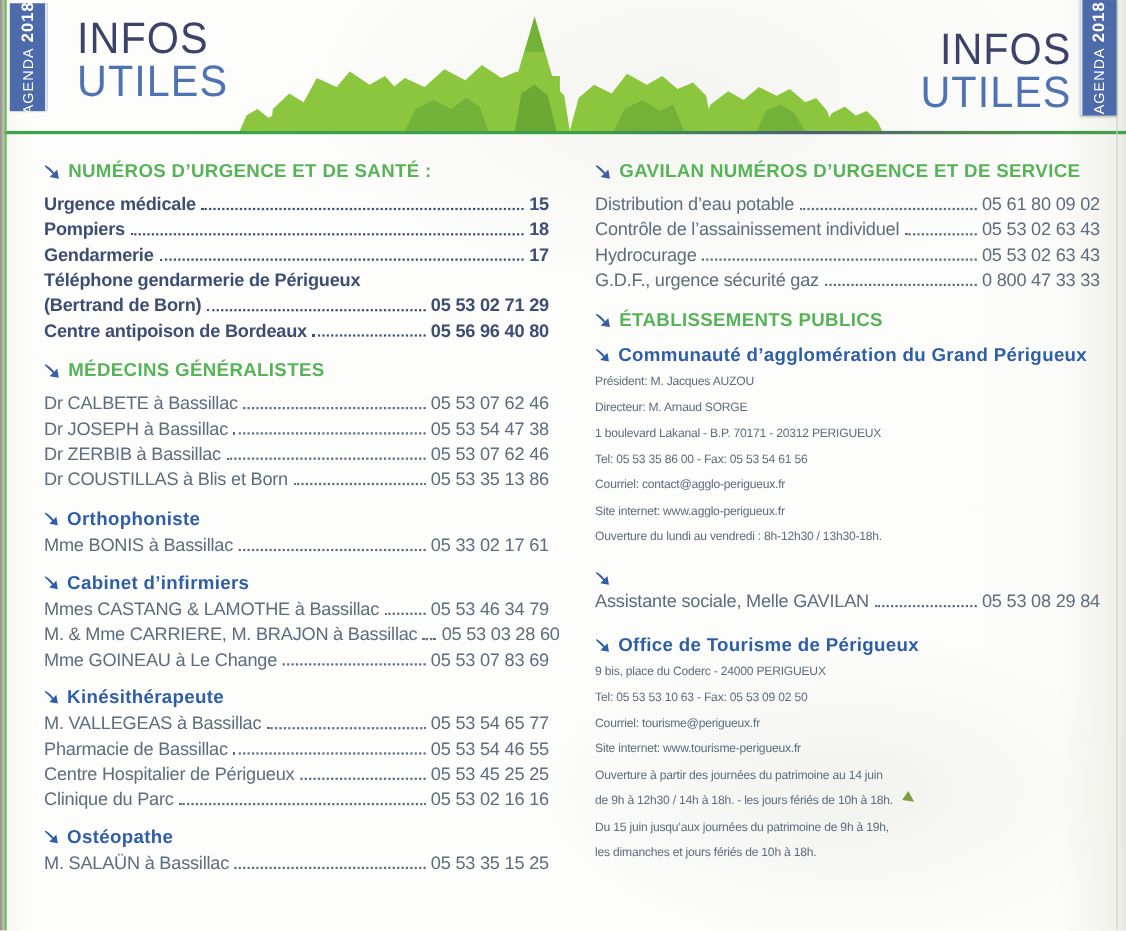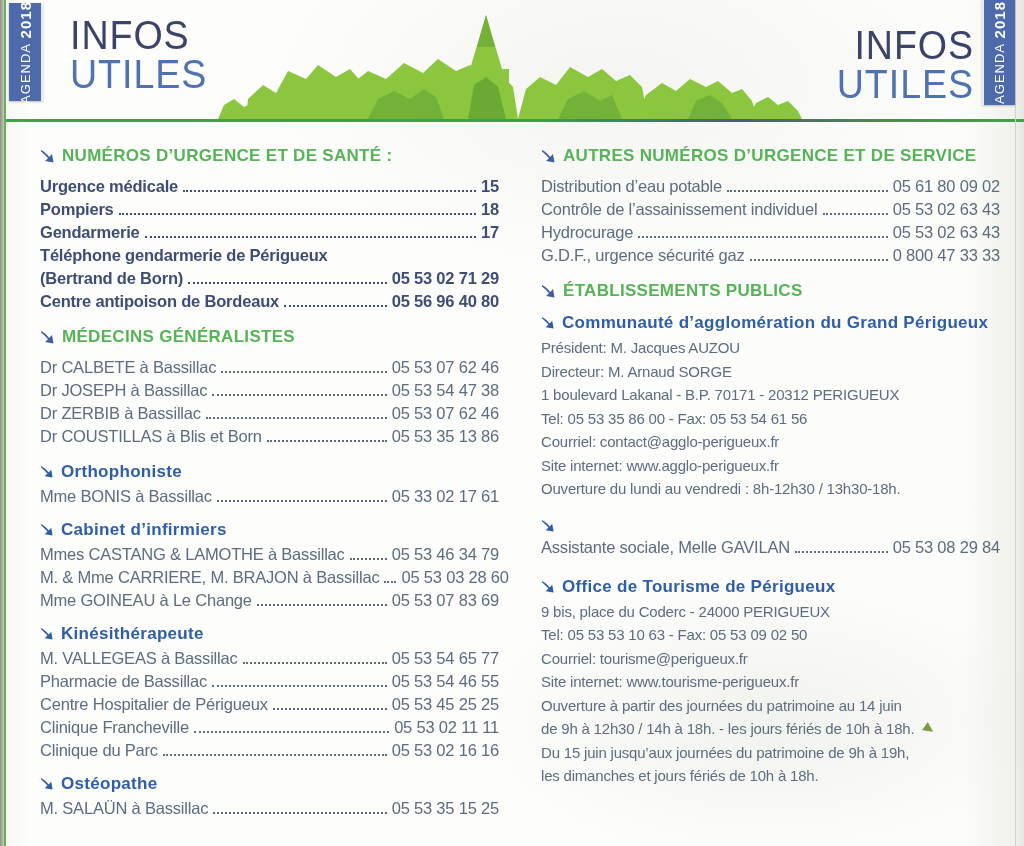--- a/index.html
+++ b/index.html
@@ -52,21 +52,21 @@
   .arrow{display:inline-flex;flex:none;}
 
   .rows .row{display:flex;align-items:baseline;font-size:16.5px;line-height:23px;letter-spacing:-.2px;}
   .rows .lab{flex:none;white-space:nowrap;}
   .rows .dots{flex:1;border-bottom:2px dotted var(--body);margin:0 5px 4px 5px;min-width:12px;}
   .rows .num{flex:none;white-space:nowrap;}
   .bold-rows .row{font-weight:bold;color:var(--bold);justify-content:space-between;}
   .bold-rows .dots{border-color:var(--bold);}
   .gap-after-h2{margin-top:5px;}
 
-  .lines .tline{font-size:15px;line-height:23.5px;letter-spacing:-.2px;white-space:nowrap;}
+  .lines .tline{font-size:11px;line-height:23.5px;letter-spacing:-.2px;white-space:nowrap;}
   .leaf{display:inline-block;width:0;height:0;border-top:5px solid transparent;
     border-bottom:5px solid transparent;border-left:10px solid #7f9c44;
     transform:rotate(35deg);margin-left:10px;}
 </style>
 </head>
 <body>
 
 <div class="scan-edge-left"></div>
 <div class="green-edge"></div>
 <div class="scan-edge-right"></div>
@@ -255,25 +255,20 @@
             <span class="lab">Pharmacie de Bassillac</span>
             <span class="dots"></span>
             <span class="num">05 53 54 46 55</span>
           </div>
           <div class="row">
             <span class="lab">Centre Hospitalier de Périgueux</span>
             <span class="dots"></span>
             <span class="num">05 53 45 25 25</span>
           </div>
           <div class="row">
-            <span class="lab">Clinique Francheville</span>
-            <span class="dots"></span>
-            <span class="num">05 53 02 11 11</span>
-          </div>
-          <div class="row">
             <span class="lab">Clinique du Parc</span>
             <span class="dots"></span>
             <span class="num">05 53 02 16 16</span>
           </div>
         </div>
     </div>
 
     <div class="sec-tight sec">
       <h3>
           <span class="arrow">
@@ -296,21 +291,21 @@
 
   <section class="col col-right">
 
     <div class="sec">
       <h2>
           <span class="arrow">
             <svg width="15" height="15" viewBox="0 0 15 15">
               <path d="M1,1 C5,3 7,5 9.2,8 L12,5 L13.5,13.5 L5,12 L8,9.2 C5.5,6.5 3.5,4.5 1,2.5 Z" fill="#3d5fa3"></path>
             </svg>
           </span>
-          <span>AUTRES NUMÉROS D’URGENCE ET DE SERVICE</span>
+          <span>GAVILAN NUMÉROS D’URGENCE ET DE SERVICE</span>
         </h2>
       <div class="rows gap-after-h2">
           <div class="row">
             <span class="lab">Distribution d’eau potable</span>
             <span class="dots"></span>
             <span class="num">05 61 80 09 02</span>
           </div>
           <div class="row">
             <span class="lab">Contrôle de l’assainissement individuel</span>
             <span class="dots"></span>

